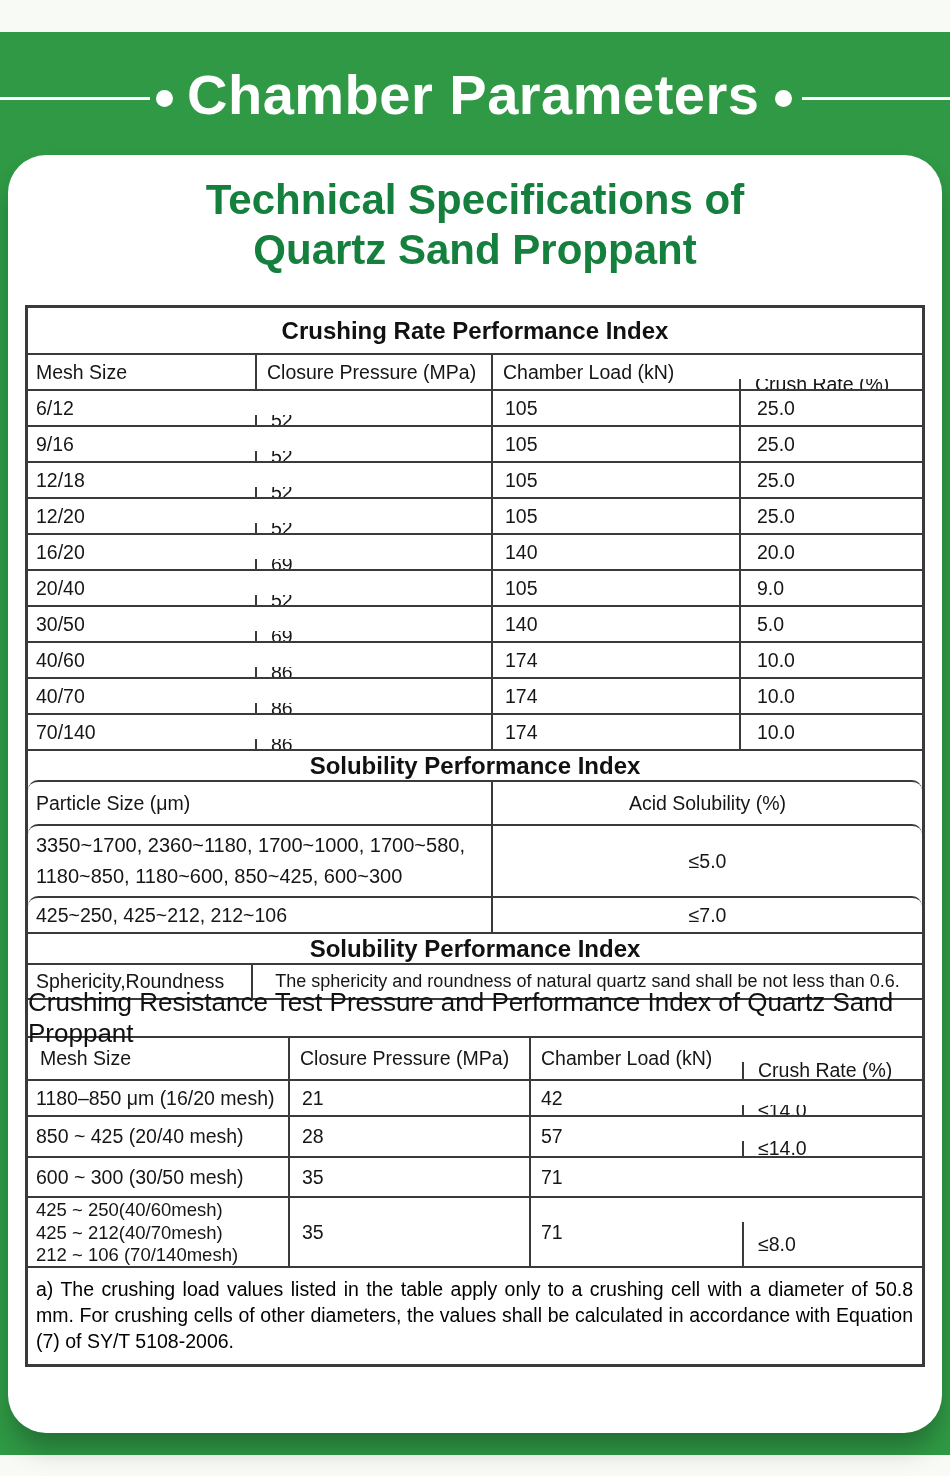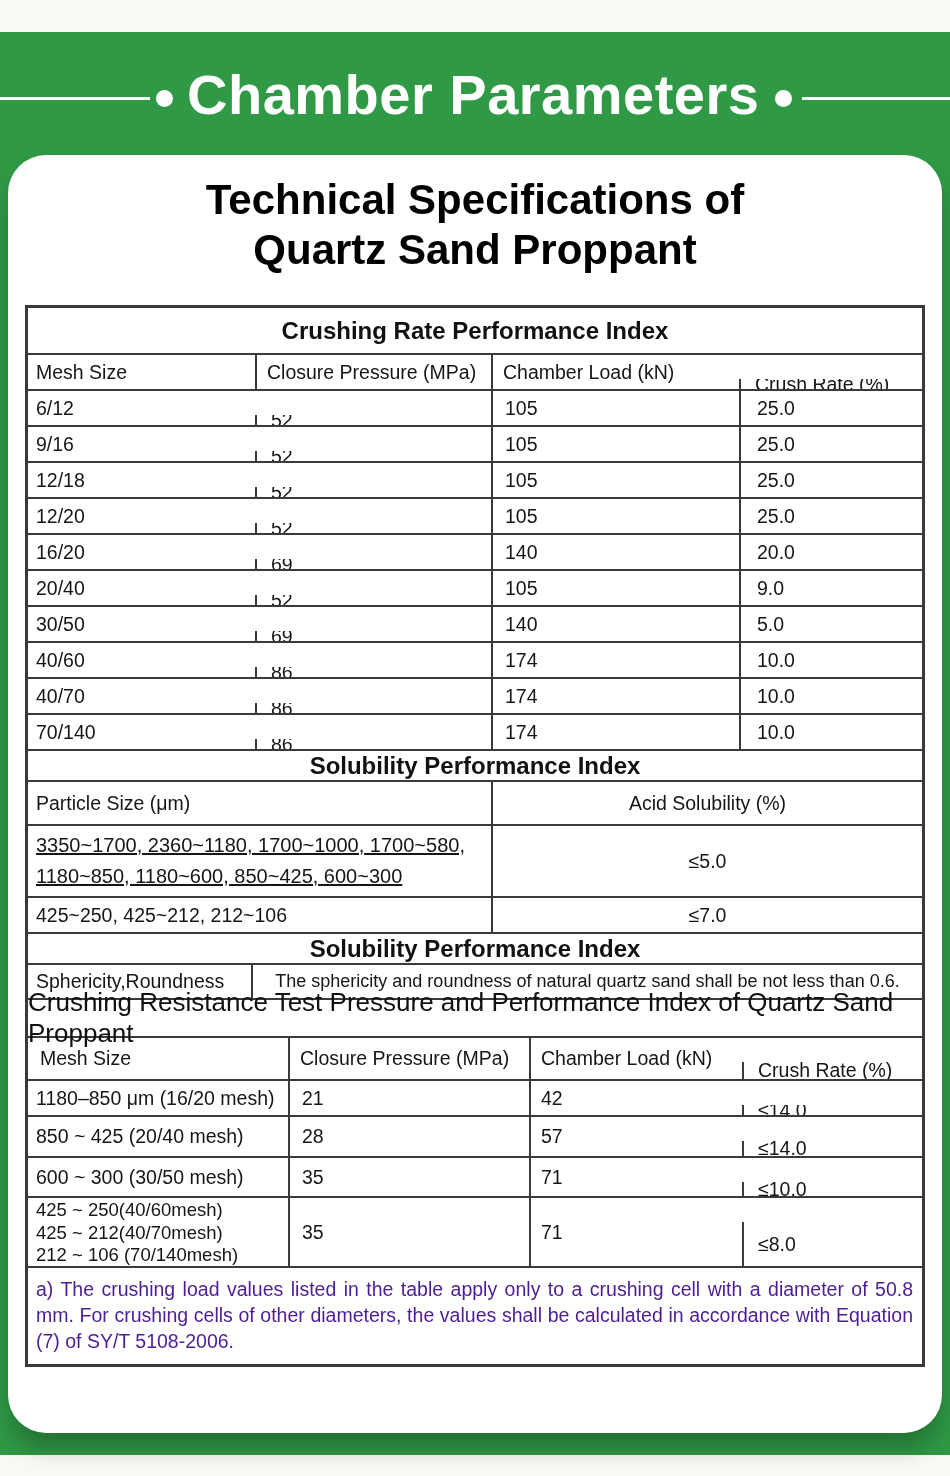--- a/index.html
+++ b/index.html
@@ -32,64 +32,64 @@
   }
 
   
   .card {
     position:absolute; left:8px; top:155px; width:934px; height:1278px;
     background:#ffffff; border-radius:38px;
     box-shadow:0 18px 26px -4px rgba(0,0,0,0.28);
   }
   .card-title {
     margin-top:20px; text-align:center;
-    font-size:42px; font-weight:bold; color:#000000; line-height:1.18;
+    font-size:42px; font-weight:bold; color:#15803d; line-height:1.18;
   }
 
   
   .spec { position:absolute; left:17px; top:150px; width:900px;
           border:3px solid #3a3a3a; background:#fff; }
   .row { border-top:2px solid #3a3a3a; display:flex; }
   .row.first { border-top:none; }
   .t-title {
     justify-content:center; align-items:center;
     font-size:24px; font-weight:bold; color:#111;
   }
   .t-subtitle {
     justify-content:center; align-items:center;
     font-size:26px; font-weight:normal; color:#111;
   }
   .grid4a { display:grid; grid-template-columns:227px 236px 248px 1fr; }
   .grid4b { display:grid; grid-template-columns:260px 241px 213px 1fr; }
-  .grid2a { display:grid; grid-template-columns:463px 1fr; }
+  .grid2a { display:grid; grid-template-columns:463px 1fr;border-radius:10px; }
   .grid2b { display:grid; grid-template-columns:223px 1fr; }
   .cell {
     display:flex; align-items:center; font-size:19.5px; color:#161616;
     border-left:2px solid #3a3a3a; overflow:hidden;
   }
   .cell:first-child { border-left:none; }
   .cell.c-center { justify-content:center; }
   .pl8  { padding-left:8px; }
   .pl10 { padding-left:10px; }
   .pl12 { padding-left:12px; }
   .pl14 { padding-left:14px;margin-top:24px; }
   .pl16 { padding-left:16px; }
   .h45 { height:45px; } .h36 { height:36px; } .h44 { height:44px; }
   .h31 { height:31px; } .h72 { height:72px; } .h35 { height:35px; }
   .h38 { height:38px; } .h43 { height:43px; } .h41 { height:41px; }
   .h40 { height:40px; } .h70 { height:70px; }
   .lines { display:block; line-height:1.55; font-size:20px; }
-  .lines span { display:block;text-decoration:underline; }
+  .lines span { display:block; }
   .mesh-multi { display:block; line-height:1.22; font-size:18.5px; padding-top:2px; }
   .mesh-multi span { display:block; }
   .small-text { font-size:18px; }
   .footnote {
     border-top:2px solid #3a3a3a;
     padding:8px 9px 10px 8px;
-    font-size:19.5px; line-height:1.34; color:#4c1d95;
+    font-size:19.5px; line-height:1.34; color:#000000;
     text-align:justify;
   }
 </style>
 </head>
 <body>
 
 <div class="strip top"></div>
 <div class="strip bottom"></div>
 
 <div class="banner">
@@ -217,21 +217,20 @@
     <div class="row grid4b h41">
       <div class="cell pl8">850 ~ 425 (20/40 mesh)</div>
       <div class="cell pl12">28</div>
       <div class="cell pl10">57</div>
       <div class="cell pl14">≤14.0</div>
     </div>
     <div class="row grid4b h40">
       <div class="cell pl8">600 ~ 300 (30/50 mesh)</div>
       <div class="cell pl12">35</div>
       <div class="cell pl10">71</div>
-      <div class="cell pl14">≤10.0</div>
     </div>
     <div class="row grid4b h70">
       <div class="cell pl8">
         <span class="mesh-multi">
           <span>425 ~ 250(40/60mesh)</span>
           <span>425 ~ 212(40/70mesh)</span>
           <span>212 ~ 106 (70/140mesh)</span>
         </span>
       </div>
       <div class="cell pl12">35</div>

